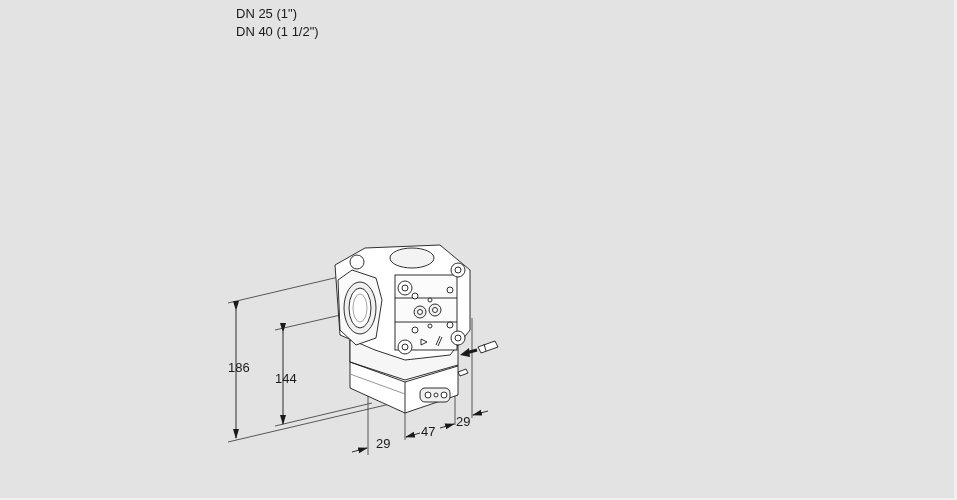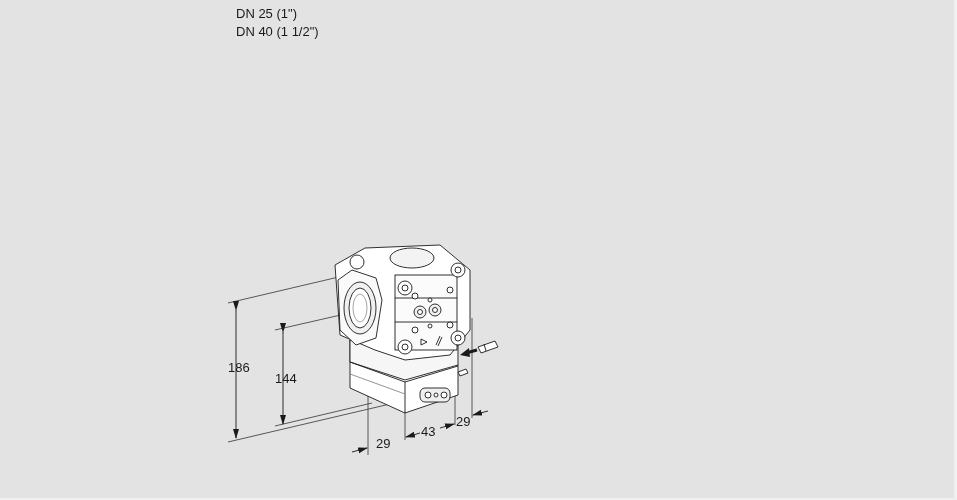--- a/index.html
+++ b/index.html
@@ -126,15 +126,15 @@
     </g>
     <g>
       <line x1="477" y1="350" x2="466" y2="353" stroke="#1a1a1a" stroke-width="3"></line>
       <path d="M460,355 L469,348 L470,357 Z" fill="#1a1a1a"></path>
     </g>
   </svg>
 
   <span class="dim-label" style="left:228px; top:361px;">186</span>
   <span class="dim-label" style="left:275px; top:372px;">144</span>
   <span class="dim-label" style="left:376px; top:437px;">29</span>
-  <span class="dim-label" style="left:421px; top:425px;">43</span>
+  <span class="dim-label" style="left:421px; top:425px;">47</span>
   <span class="dim-label" style="left:456px; top:415px;">29</span>
 </div>
 
 </body></html>

